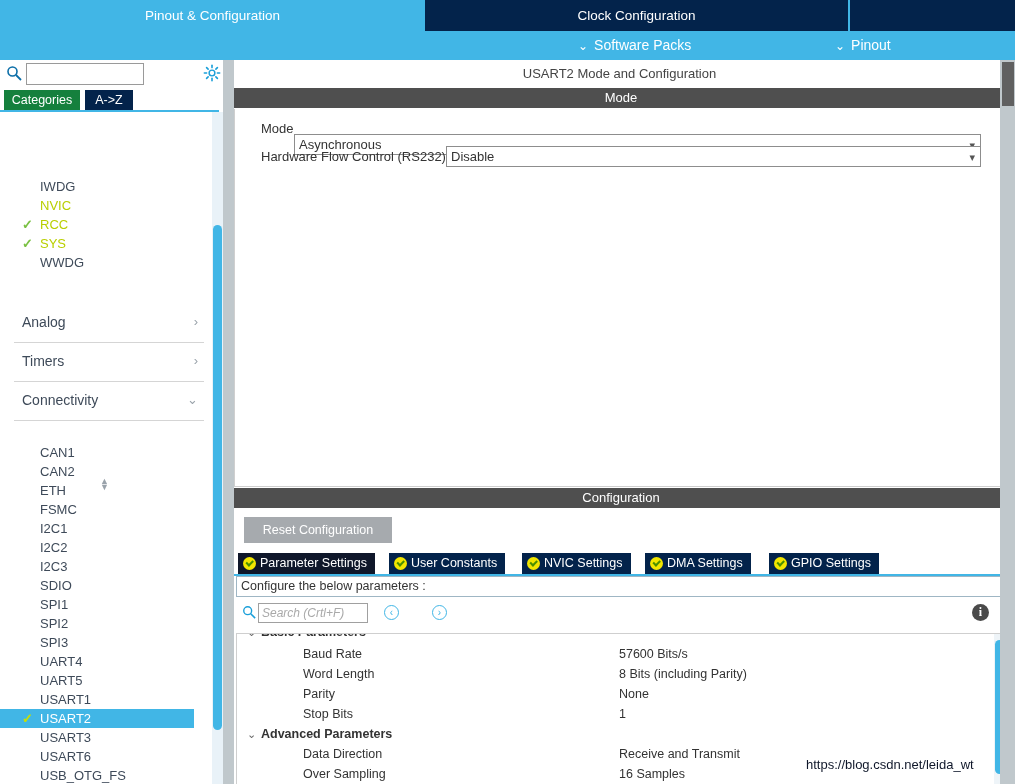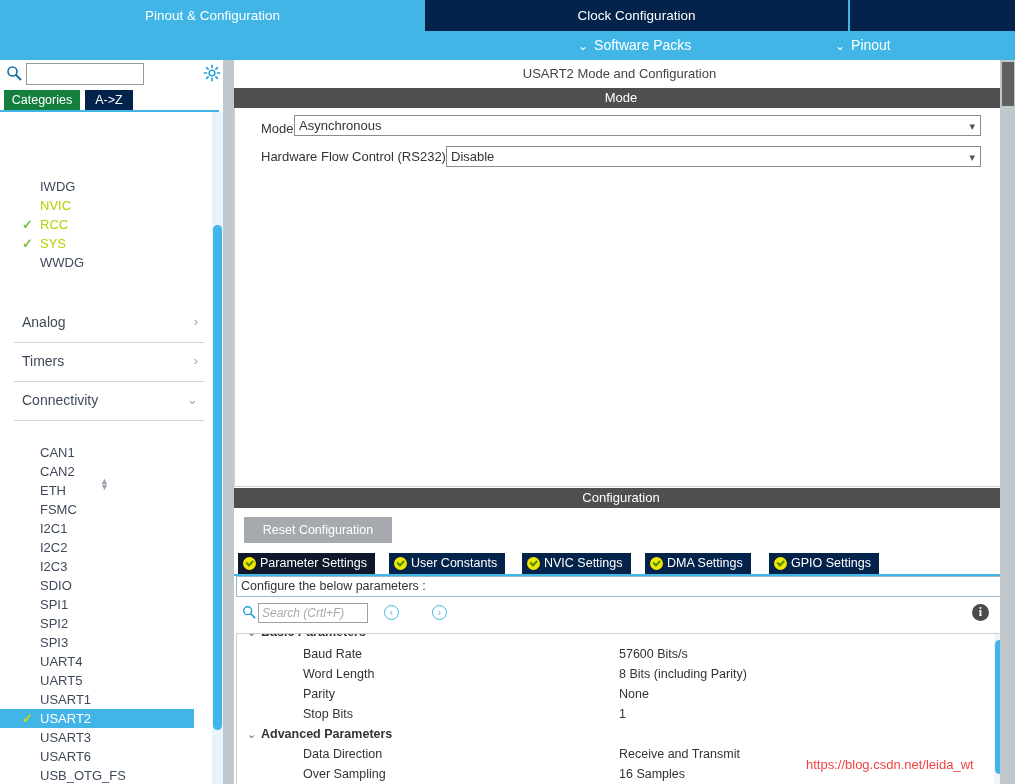--- a/index.html
+++ b/index.html
@@ -274,21 +274,21 @@
     position: absolute; left: 1002px; top: 62px; width: 12px; height: 44px;
     background: #606060;
   }
   .pane-sb-arrow {
     position: absolute; left: 1001px; width: 13px; height: 12px;
     color: #707070; font-size: 9px; text-align: center; line-height: 12px;
   }
 
   .watermark {
     position: absolute; left: 806px; top: 757px;
-    font-size: 13px; color: #ef4444; white-space: nowrap;
+    font-size: 13px; color: #0f172a; white-space: nowrap;
     user-select: none;
   }
 </style>
 </head>
 <body>
 
 <div id="app">
 
   <div class="topbar">
     <div class="top-tab t1">Pinout &amp; Configuration</div>
@@ -415,21 +415,21 @@
   </div>
   <div class="side-outer-edge"></div>
 
   <div class="rightpane">
 
     <div class="pane-title">USART2 Mode and Configuration</div>
     <div class="bar-mode">Mode</div>
 
     <div class="mode-panel">
       <div class="fld-label" style="left:26px; top:10px">Mode</div>
-      <div class="fld-select" style="left:59px; top:6px; width:687px">
+      <div class="fld-select" style="left:59px; top:25px; width:687px">
         <span>Asynchronous</span>
         <span class="sc">▾</span>
       </div>
 
       <div class="fld-label" style="left:26px; top:38px">Hardware Flow Control (RS232)</div>
       <div class="fld-select" style="left:211px; top:37px; width:535px">
         <span>Disable</span>
         <span class="sc">▾</span>
       </div>
     </div>

